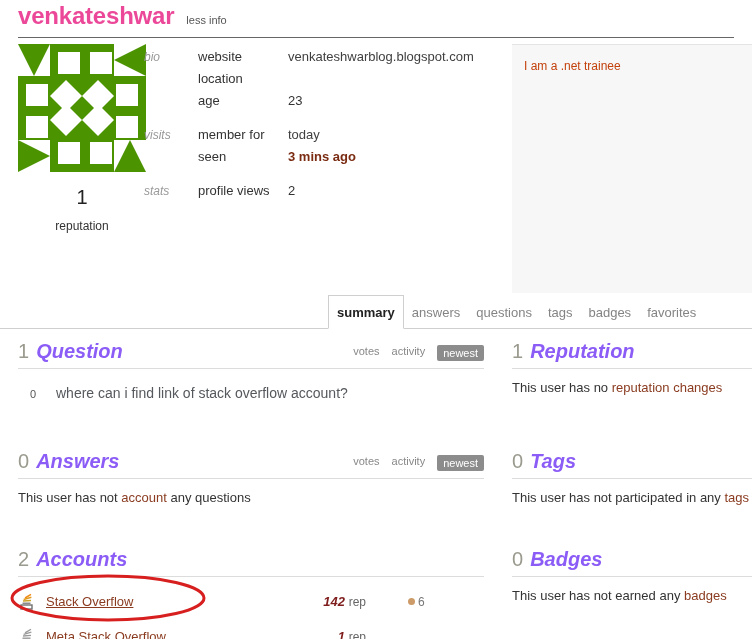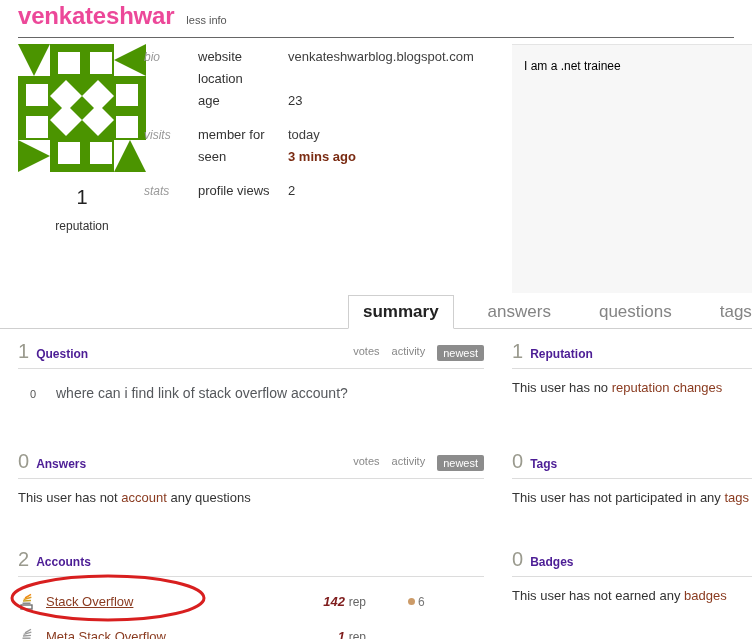--- a/index.html
+++ b/index.html
@@ -100,48 +100,47 @@
     position: absolute;
     left: 512px; top: 44px;
     width: 240px; height: 249px;
     background: #f7f7f7;
     border-top: 1px solid #e4e4e4;
     box-sizing: border-box;
   }
   .aboutme-text {
     padding: 13px 24px 0 12px;
     font-size: 12px;
-    color: #000000;
+    color: #c2410c;
     line-height: 16px;
   }
 
   
   .tabs-rule {
     position: absolute;
     left: 0; top: 328px;
     width: 752px; height: 1px;
     background: #cfcfcf;
   }
   .tabs {
     position: absolute;
     left: 328px; top: 295px;
     display: flex;
     align-items: stretch;
     height: 34px;
   }
   .tab {
     display: flex;
     align-items: center;
-    padding: 0 14px;
-    font-size: 17px;
+    padding: 0 8px;
+    font-size: 13px;
     color: #848484;
     cursor: pointer;
     box-sizing: border-box;
     height: 34px;
-    margin-left: 20px;
   }
   .tab.active {
     color: #222222;
     font-weight: bold;
     border: 1px solid #cfcfcf;
     border-bottom: 1px solid #ffffff;
     background: #ffffff;
     margin-bottom: -1px;
     position: relative;
     z-index: 3;
@@ -156,23 +155,24 @@
     align-items: baseline;
     position: relative;
   }
   .sec-count {
     font-size: 20px;
     color: #9a9a8e;
     margin-right: 7px;
     font-weight: normal;
   }
   .sec-title {
-    font-size: 12px;
+    font-size: 20px;
     font-weight: bold;
-    color: #4c1d95;
+    color: #8b5cf6;
+    font-style: italic;
   }
   .sec-rule {
     height: 1px;
     background: #dcdcdc;
     margin-top: 5px;
   }
 
   .sort-links {
     position: absolute;
     right: 0; bottom: 2px;

